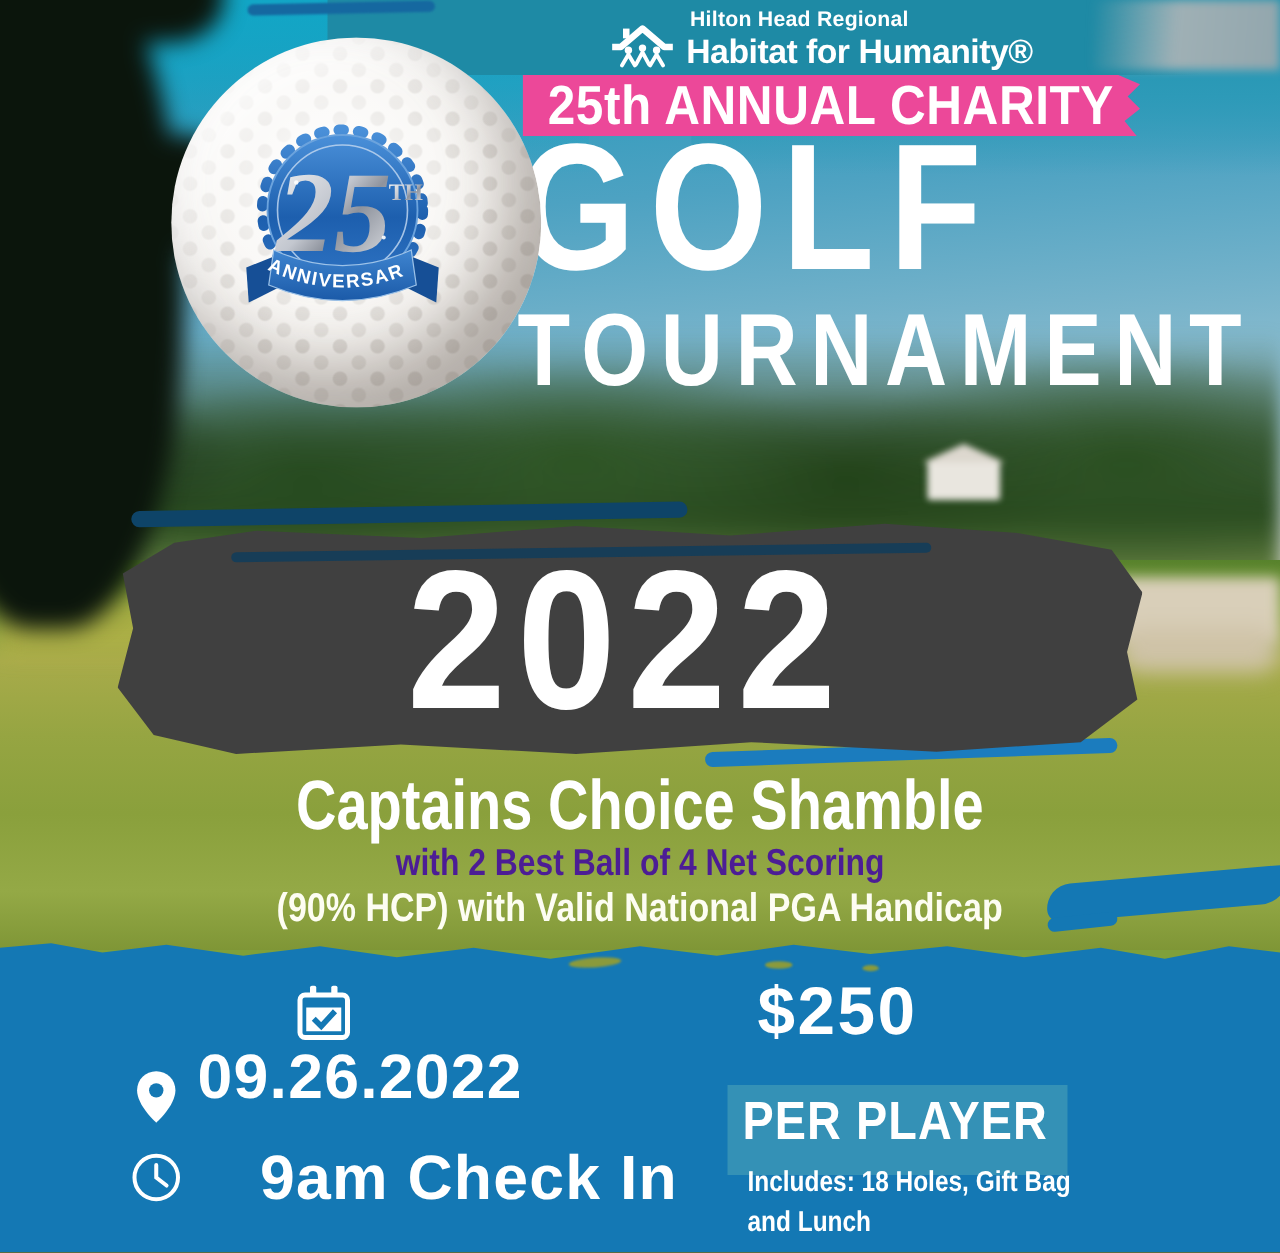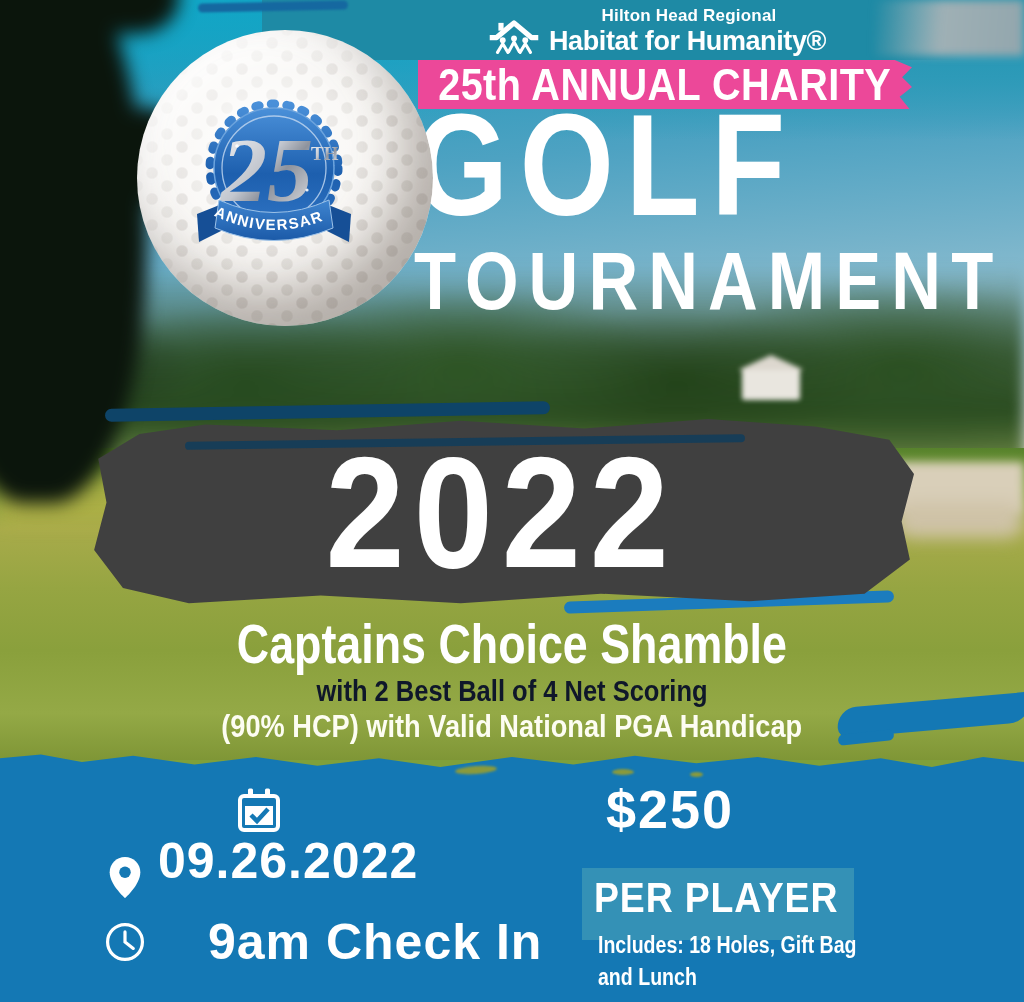--- a/index.html
+++ b/index.html
@@ -51,21 +51,21 @@
   .smudge{position:absolute;right:0;top:0;width:150px;height:56px;z-index:2;
     background:linear-gradient(95deg,rgba(158,173,178,0) 0%,#9fb0b5 45%,#92a6ad 100%);filter:blur(4px);}
   .top-streak{position:absolute;left:198px;top:2px;width:150px;height:9px;z-index:2;
     background:#1568a0;border-radius:6px;transform:rotate(-1.2deg);filter:blur(1px);}
 
   
   .teal-band{position:absolute;left:262px;top:0;width:700px;height:60px;z-index:1;
     background:linear-gradient(90deg,#1e8aa5 0%,#1e8aa5 90%,rgba(30,138,165,0) 100%);}
   .logo{position:absolute;left:226px;top:5px;display:flex;align-items:center;gap:9px;color:#fff;}
   .logo-icon{width:52px;height:44px;flex:0 0 auto;margin-top:8px;}
-  .logo-text{display:flex;flex-direction:column;text-align:center;}
+  .logo-text{display:flex;flex-direction:column;}
   .logo-line1{font-size:17px;font-weight:bold;letter-spacing:.2px;margin-left:3px;}
   .logo-line2{font-size:27px;font-weight:bold;letter-spacing:-.4px;margin-top:0;}
   .charity-band{position:absolute;left:418px;top:60px;width:494px;height:49px;z-index:2;
     background:#ec4899;display:flex;align-items:flex-start;justify-content:center;
     clip-path:polygon(0 0,96.5% 0,100% 15%,98% 35%,100% 55%,97.5% 75%,99.5% 100%,0 100%);}
   .charity-text{color:#fff;font-weight:bold;font-size:44px;letter-spacing:.5px;
     display:inline-block;transform:scaleX(.9);white-space:nowrap;}
 
   
   .ball{position:absolute;left:137px;top:30px;width:296px;height:296px;border-radius:50%;z-index:3;
@@ -97,21 +97,21 @@
   .yb-streak2{position:absolute;left:185px;top:438px;width:560px;height:8px;z-index:3;
     background:rgba(10,60,95,.75);border-radius:5px;transform:rotate(-.8deg);}
   .yb-streak3{position:absolute;right:130px;top:596px;width:330px;height:12px;z-index:1;
     background:#1b7cbe;border-radius:7px;transform:rotate(-2deg);}
   .year-text{color:#fff;font-weight:bold;font-size:158px;letter-spacing:10px;line-height:1;
     display:inline-block;transform:scaleX(.9);}
 
   
   .format-title{position:absolute;left:0;top:616px;width:100%;text-align:center;z-index:3;color:#fff;font-weight:bold;font-size:56px;line-height:1;}
   .format-title span{display:inline-block;transform:scaleX(.8);white-space:nowrap;}
-  .format-sub1{position:absolute;left:0;top:676px;width:100%;text-align:center;z-index:3;color:#0f172a;font-weight:bold;font-size:30px;line-height:1;}
+  .format-sub1{position:absolute;left:0;top:676px;width:100%;text-align:center;z-index:3;color:#4c1d95;font-weight:bold;font-size:30px;line-height:1;}
   .format-sub2{position:absolute;left:0;top:710px;width:100%;text-align:center;z-index:3;color:#fdfdf2;font-weight:bold;font-size:32px;line-height:1;}
   .format-sub1 span,.format-sub2 span{display:inline-block;transform:scaleX(.85);white-space:nowrap;}
 
   
   .bottom-panel{position:absolute;left:0;top:752px;width:100%;height:250px;z-index:2;background:#1478b4;
     clip-path:polygon(0 2.5%,4% 1%,8% 4%,13% 1.5%,19% 5%,25% 2%,31% 5.5%,37% 2.5%,43% 6%,50% 2%,56% 5%,62% 1.5%,68% 4.5%,74% 2%,80% 5.5%,86% 2.5%,91% 6%,96% 2%,100% 4%,100% 100%,0 100%);}
   .panel-speck{position:absolute;background:#8a9a3c;border-radius:50%;filter:blur(1px);z-index:3;}
   .sp1{left:455px;top:766px;width:42px;height:8px;transform:rotate(-4deg);}
   .sp2{left:612px;top:769px;width:22px;height:6px;}
   .sp3{left:690px;top:772px;width:13px;height:5px;}

